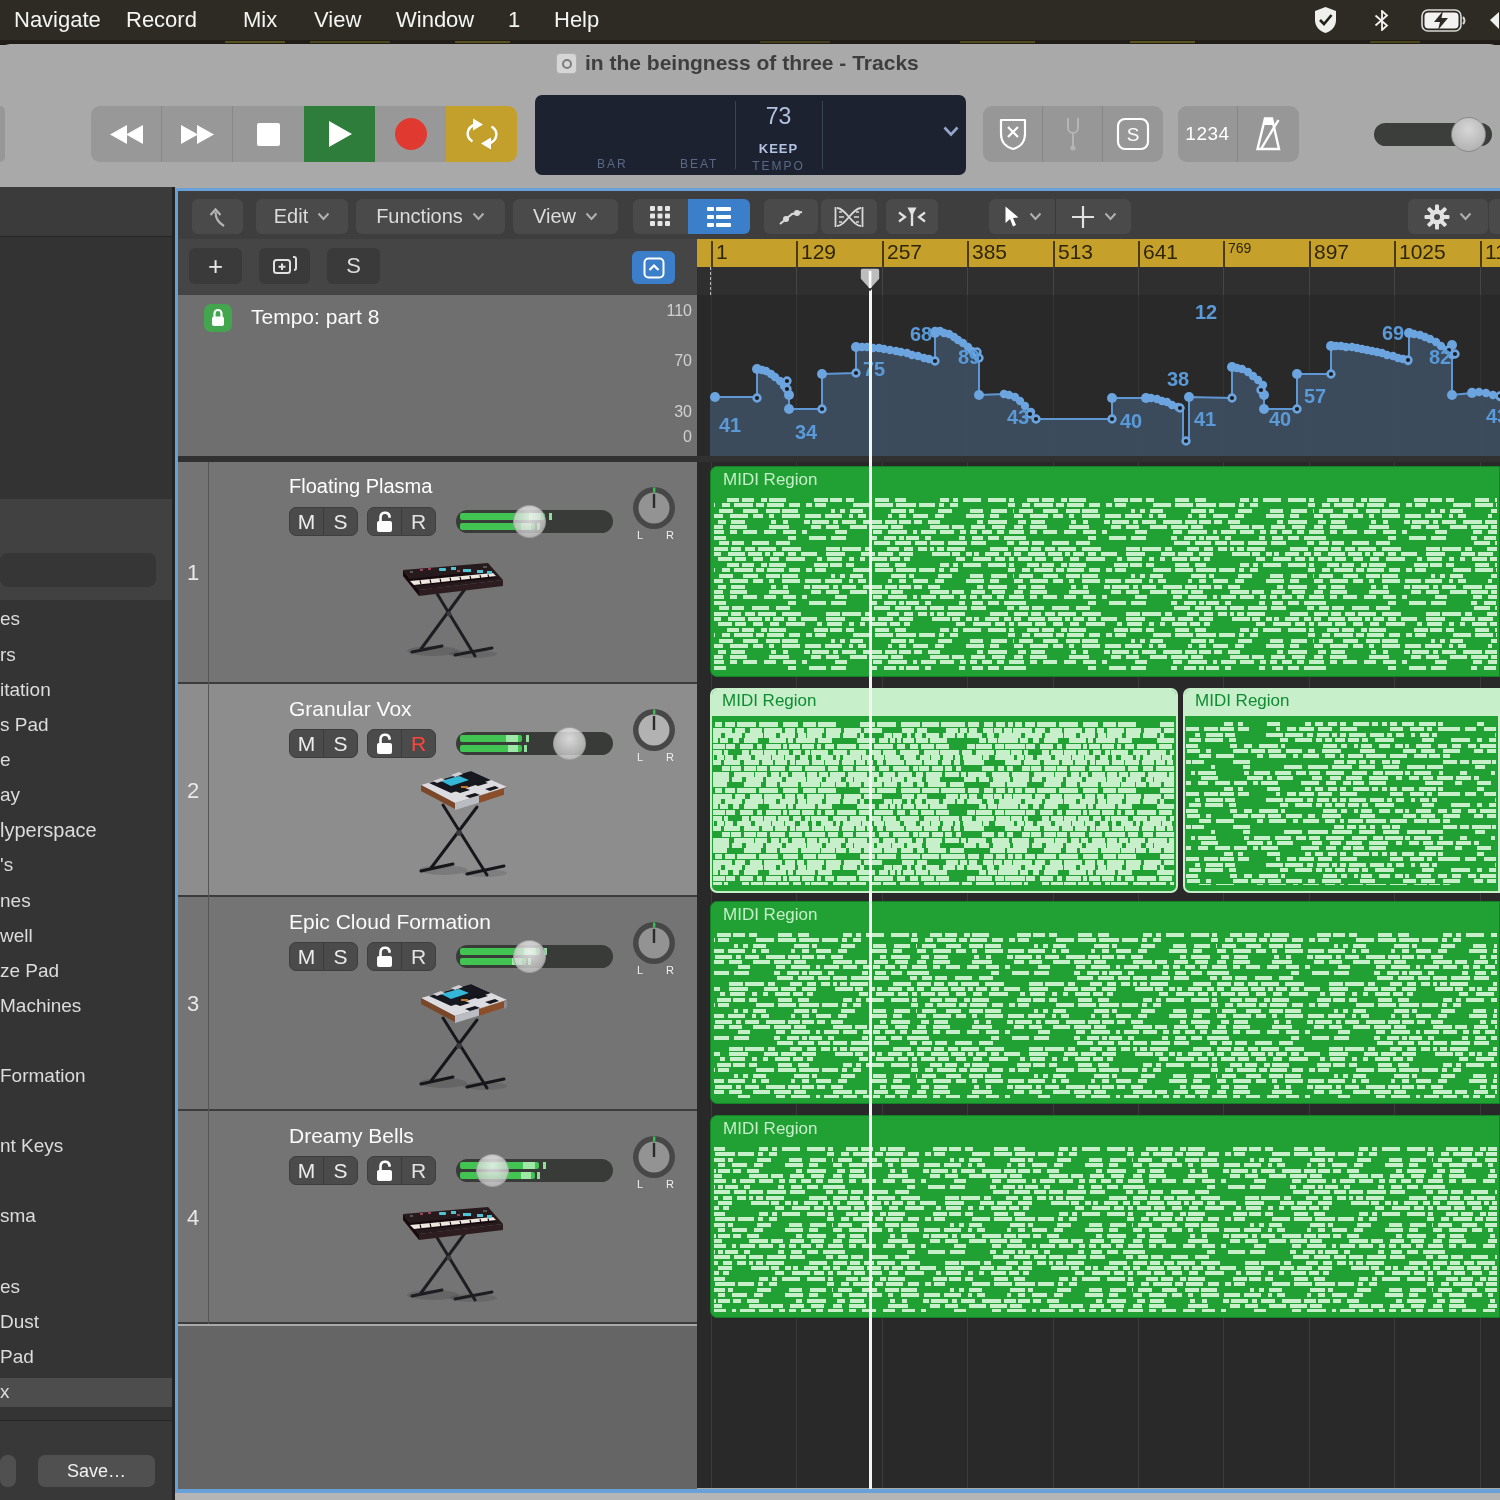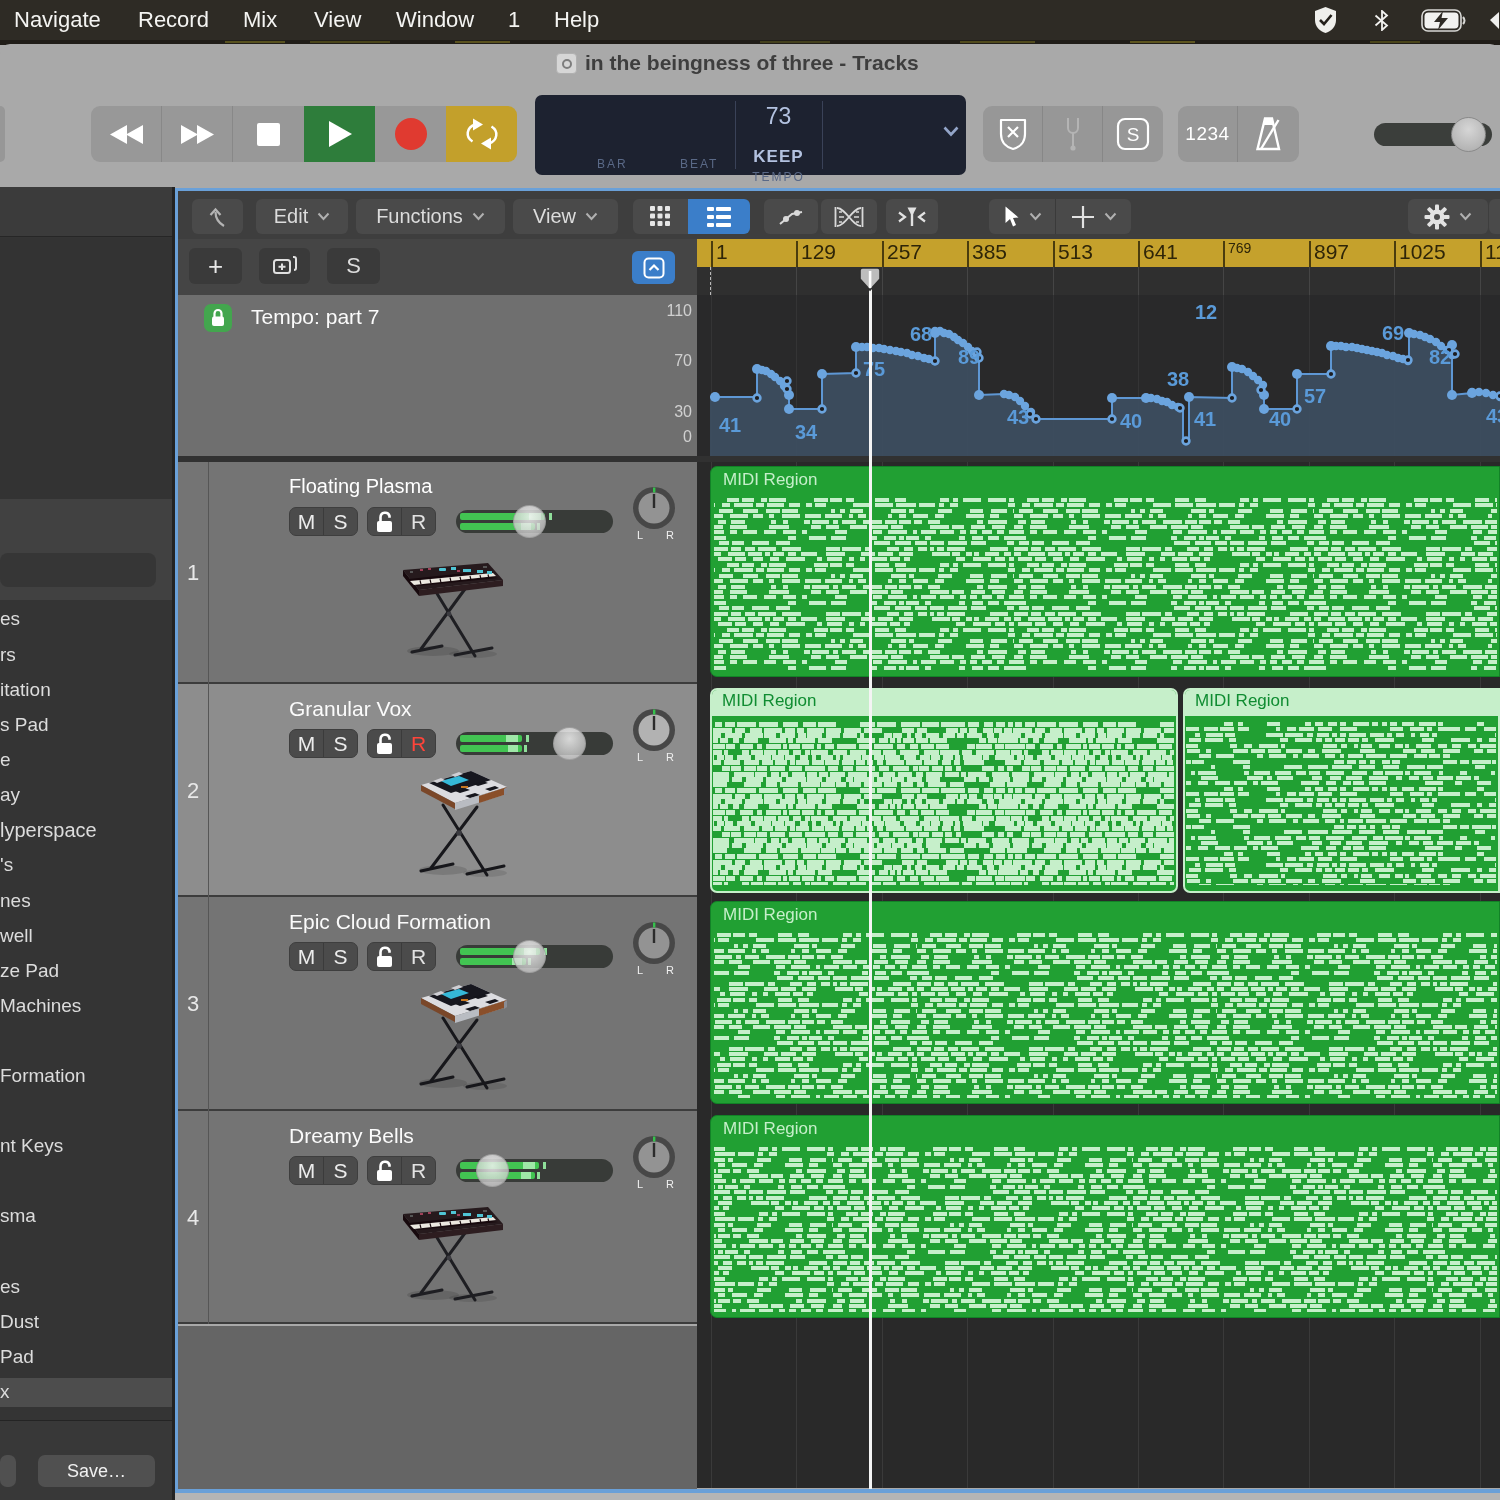--- a/index.html
+++ b/index.html
@@ -614,21 +614,21 @@
           <rect x="229" y="65" width="18" height="4"></rect>
           <rect x="253" y="65" width="13" height="4"></rect>
           <rect x="273" y="65" width="17" height="4"></rect>
           <rect x="296" y="65" width="17" height="4"></rect>
         </g>
       </pattern>
     </defs>
   </svg>
 <div class="ab" style="left:0;top:0;width:1500px;height:40px;background:#2e2b25;color:#f4f4f2;font-size:22px">
     <span class="ab" style="left:14px;top:0;line-height:40px">Navigate</span>
-    <span class="ab" style="left:138px;top:0;line-height:40px">Record</span>
+    <span class="ab" style="left:126px;top:0;line-height:40px">Record</span>
     <span class="ab" style="left:243px;top:0;line-height:40px">Mix</span>
     <span class="ab" style="left:314px;top:0;line-height:40px">View</span>
     <span class="ab" style="left:396px;top:0;line-height:40px">Window</span>
     <span class="ab" style="left:508px;top:0;line-height:40px">1</span>
     <span class="ab" style="left:554px;top:0;line-height:40px">Help</span>
     <svg class="ab" style="left:1312px;top:6px" width="27" height="28" viewBox="0 0 27 28">
       <path d="M13.5 1 L24 5 V14 C24 21 19 25.5 13.5 27 C8 25.5 3 21 3 14 V5 Z" fill="#efefec"></path>
       <path d="M8 14 L12 18 L19.5 9" stroke="#23201b" stroke-width="2.6" fill="none"></path>
     </svg>
     <svg class="ab" style="left:1374px;top:10px" width="16" height="21" viewBox="0 0 16 21">
@@ -697,21 +697,21 @@
       </svg>
     </div>
   </div>
 <div class="ab" style="left:535px;top:95px;width:431px;height:80px;background:#1d2230;border-radius:7px;color:#b3c2e0">
     <div class="ab" style="left:62px;top:62px;font-size:12px;letter-spacing:2px;color:#5a6987">BAR</div>
     <div class="ab" style="left:145px;top:62px;font-size:12px;letter-spacing:2px;color:#5a6987">BEAT</div>
     <div class="ab" style="left:200px;top:6px;width:1px;height:68px;background:#3a4258"></div>
     <div class="ab" style="left:287px;top:6px;width:1px;height:68px;background:#3a4258"></div>
     <div class="ab" style="left:200px;top:0;width:87px;height:80px;text-align:center">
       <div style="margin-top:8px;font-size:23px">73</div>
-      <div style="font-size:17px;font-weight:bold;letter-spacing:1px;margin-top:17px">KEEP</div>
+      <div style="font-size:13px;font-weight:bold;letter-spacing:1px;margin-top:11px">KEEP</div>
       <div style="font-size:12px;letter-spacing:2px;color:#5a6987;margin-top:3px">TEMPO</div>
     </div>
     <svg class="ab" style="left:408px;top:31px" width="16" height="11" viewBox="0 0 16 11">
       <path d="M1.5 1.5 L8 8.5 L14.5 1.5" stroke="#93a5c8" stroke-width="2.6" fill="none"></path>
     </svg>
   </div>
 <div class="ab" style="left:983px;top:106px;width:180px;height:56px;border-radius:9px;overflow:hidden;display:flex">
     <div style="flex:0 0 60px;display:flex;align-items:center;justify-content:center;background:#979797;border-right:1px solid #878787">
       <svg width="30" height="34" viewBox="0 0 30 34">
         <path d="M3 3 H27 V17 C27 26 21 30.5 15 32 C9 30.5 3 26 3 17 Z" stroke="#fff" stroke-width="2.2" fill="none" stroke-linejoin="round"></path>
@@ -967,21 +967,21 @@
     <div class="ab" style="left:526px;top:0;width:1px;height:100%;background:#3a3a3a"></div>
     <div class="ab" style="left:612px;top:0;width:1px;height:100%;background:#3a3a3a"></div>
     <div class="ab" style="left:697px;top:0;width:1px;height:100%;background:#3a3a3a"></div>
     <div class="ab" style="left:783px;top:0;width:1px;height:100%;background:#3a3a3a"></div>
   </div>
 <div class="ab" style="left:178px;top:295px;width:519px;height:161px;background:#6f6f6f">
     <div class="ab" style="left:26px;top:9px;width:28px;height:28px;background:#43a64e;border-radius:7px"><svg width="28" height="28" viewBox="0 0 28 28">
         <rect x="8" y="12.5" width="12" height="9.5" rx="2" fill="#fff"></rect>
         <path d="M10.5 13 V9.5 A3.5 3.5 0 0 1 17.5 9.5 V13" stroke="#fff" stroke-width="2.2" fill="none"></path>
       </svg></div>
-    <div class="ab" style="left:73px;top:10px;font-size:21px;color:#fbfbfb">Tempo: part 7</div>
+    <div class="ab" style="left:73px;top:10px;font-size:21px;color:#fbfbfb">Tempo: part 8</div>
     <div class="ab" style="left:464px;top:7px;width:50px;text-align:right;font-size:16px;color:#d0d0d0">110</div>
     <div class="ab" style="left:464px;top:57px;width:50px;text-align:right;font-size:16px;color:#d0d0d0">70</div>
     <div class="ab" style="left:464px;top:108px;width:50px;text-align:right;font-size:16px;color:#d0d0d0">30</div>
     <div class="ab" style="left:464px;top:133px;width:50px;text-align:right;font-size:16px;color:#d0d0d0">0</div>
   </div>
 <div class="ab" style="left:697px;top:295px;width:803px;height:161px;background:rgba(42,42,45,0.35)"></div>
 <svg style="position:absolute;left:697px;top:295px" width="803" height="161" viewBox="697 295 803 161">
     <polygon points="710,456 710,397 757,397 757,369 762,370 766,371 771,374 775,377 780,381 784,386 789,391 789,395 789,409 822,409 822,374 856,373 856,347 856,347 862,347 867,347 873,348 879,348 884,349 890,350 896,351 901,352 907,353 912,355 918,356 924,358 929,359 935,361 935,333 935,331 940,331 944,333 949,334 954,337 958,340 963,343 968,347 972,351 977,356 979,357 979,395 1004,394 1004,394 1009,395 1015,397 1020,401 1025,406 1031,412 1036,419 1036,419 1112,419 1112,398 1146,398 1146,398 1151,398 1157,399 1162,401 1167,402 1172,405 1178,407 1183,410 1183,441 1189,441 1189,397 1232,398 1232,367 1232,367 1237,368 1242,369 1248,372 1253,376 1258,380 1263,385 1264,395 1264,409 1297,409 1297,374 1331,374 1331,346 1331,346 1336,346 1341,346 1346,347 1352,347 1357,348 1362,349 1367,350 1372,351 1377,352 1382,353 1387,355 1393,356 1398,358 1403,359 1408,361 1409,361 1409,333 1409,333 1414,334 1420,335 1425,337 1430,339 1436,342 1441,346 1447,350 1452,355 1452,395 1472,393 1472,392 1479,392 1486,393 1493,395 1500,397 1500,456" fill="#3d4e61" opacity="0.92"></polygon>
     <polyline points="710,397 757,397 757,369 762,370 766,371 771,374 775,377 780,381 784,386 789,391 789,395 789,409 822,409 822,374 856,373 856,347 856,347 862,347 867,347 873,348 879,348 884,349 890,350 896,351 901,352 907,353 912,355 918,356 924,358 929,359 935,361 935,333 935,331 940,331 944,333 949,334 954,337 958,340 963,343 968,347 972,351 977,356 979,357 979,395 1004,394 1004,394 1009,395 1015,397 1020,401 1025,406 1031,412 1036,419 1036,419 1112,419 1112,398 1146,398 1146,398 1151,398 1157,399 1162,401 1167,402 1172,405 1178,407 1183,410 1183,441 1189,441 1189,397 1232,398 1232,367 1232,367 1237,368 1242,369 1248,372 1253,376 1258,380 1263,385 1264,395 1264,409 1297,409 1297,374 1331,374 1331,346 1331,346 1336,346 1341,346 1346,347 1352,347 1357,348 1362,349 1367,350 1372,351 1377,352 1382,353 1387,355 1393,356 1398,358 1403,359 1408,361 1409,361 1409,333 1409,333 1414,334 1420,335 1425,337 1430,339 1436,342 1441,346 1447,350 1452,355 1452,395 1472,393 1472,392 1479,392 1486,393 1493,395 1500,397" fill="none" stroke="#5e97d4" stroke-width="2"></polyline>
     <g fill="#6ba4de">

